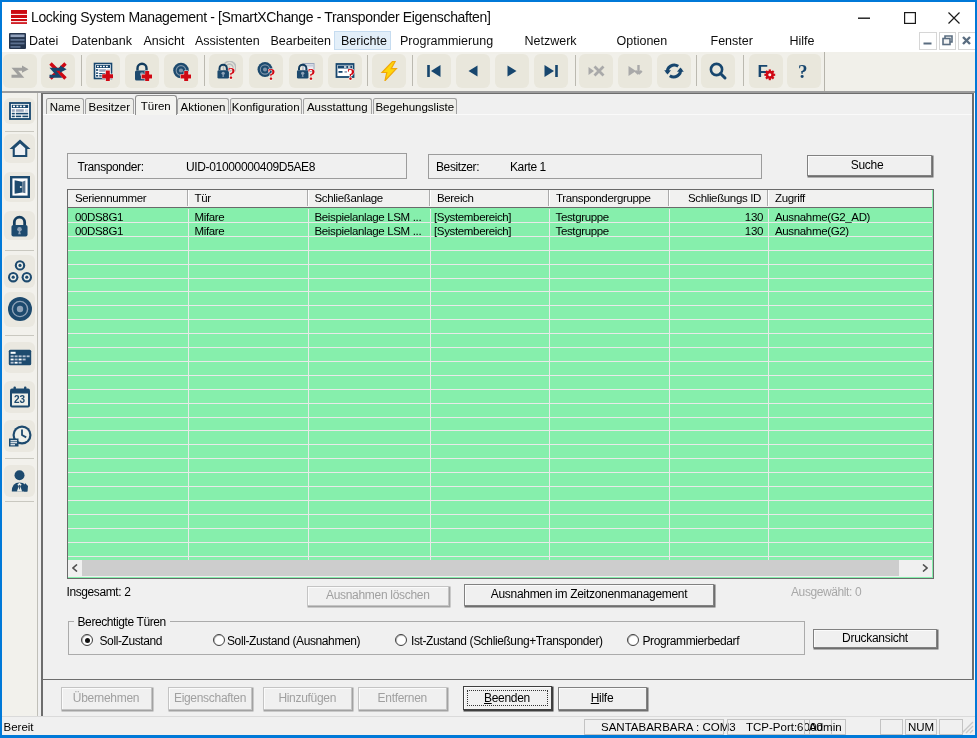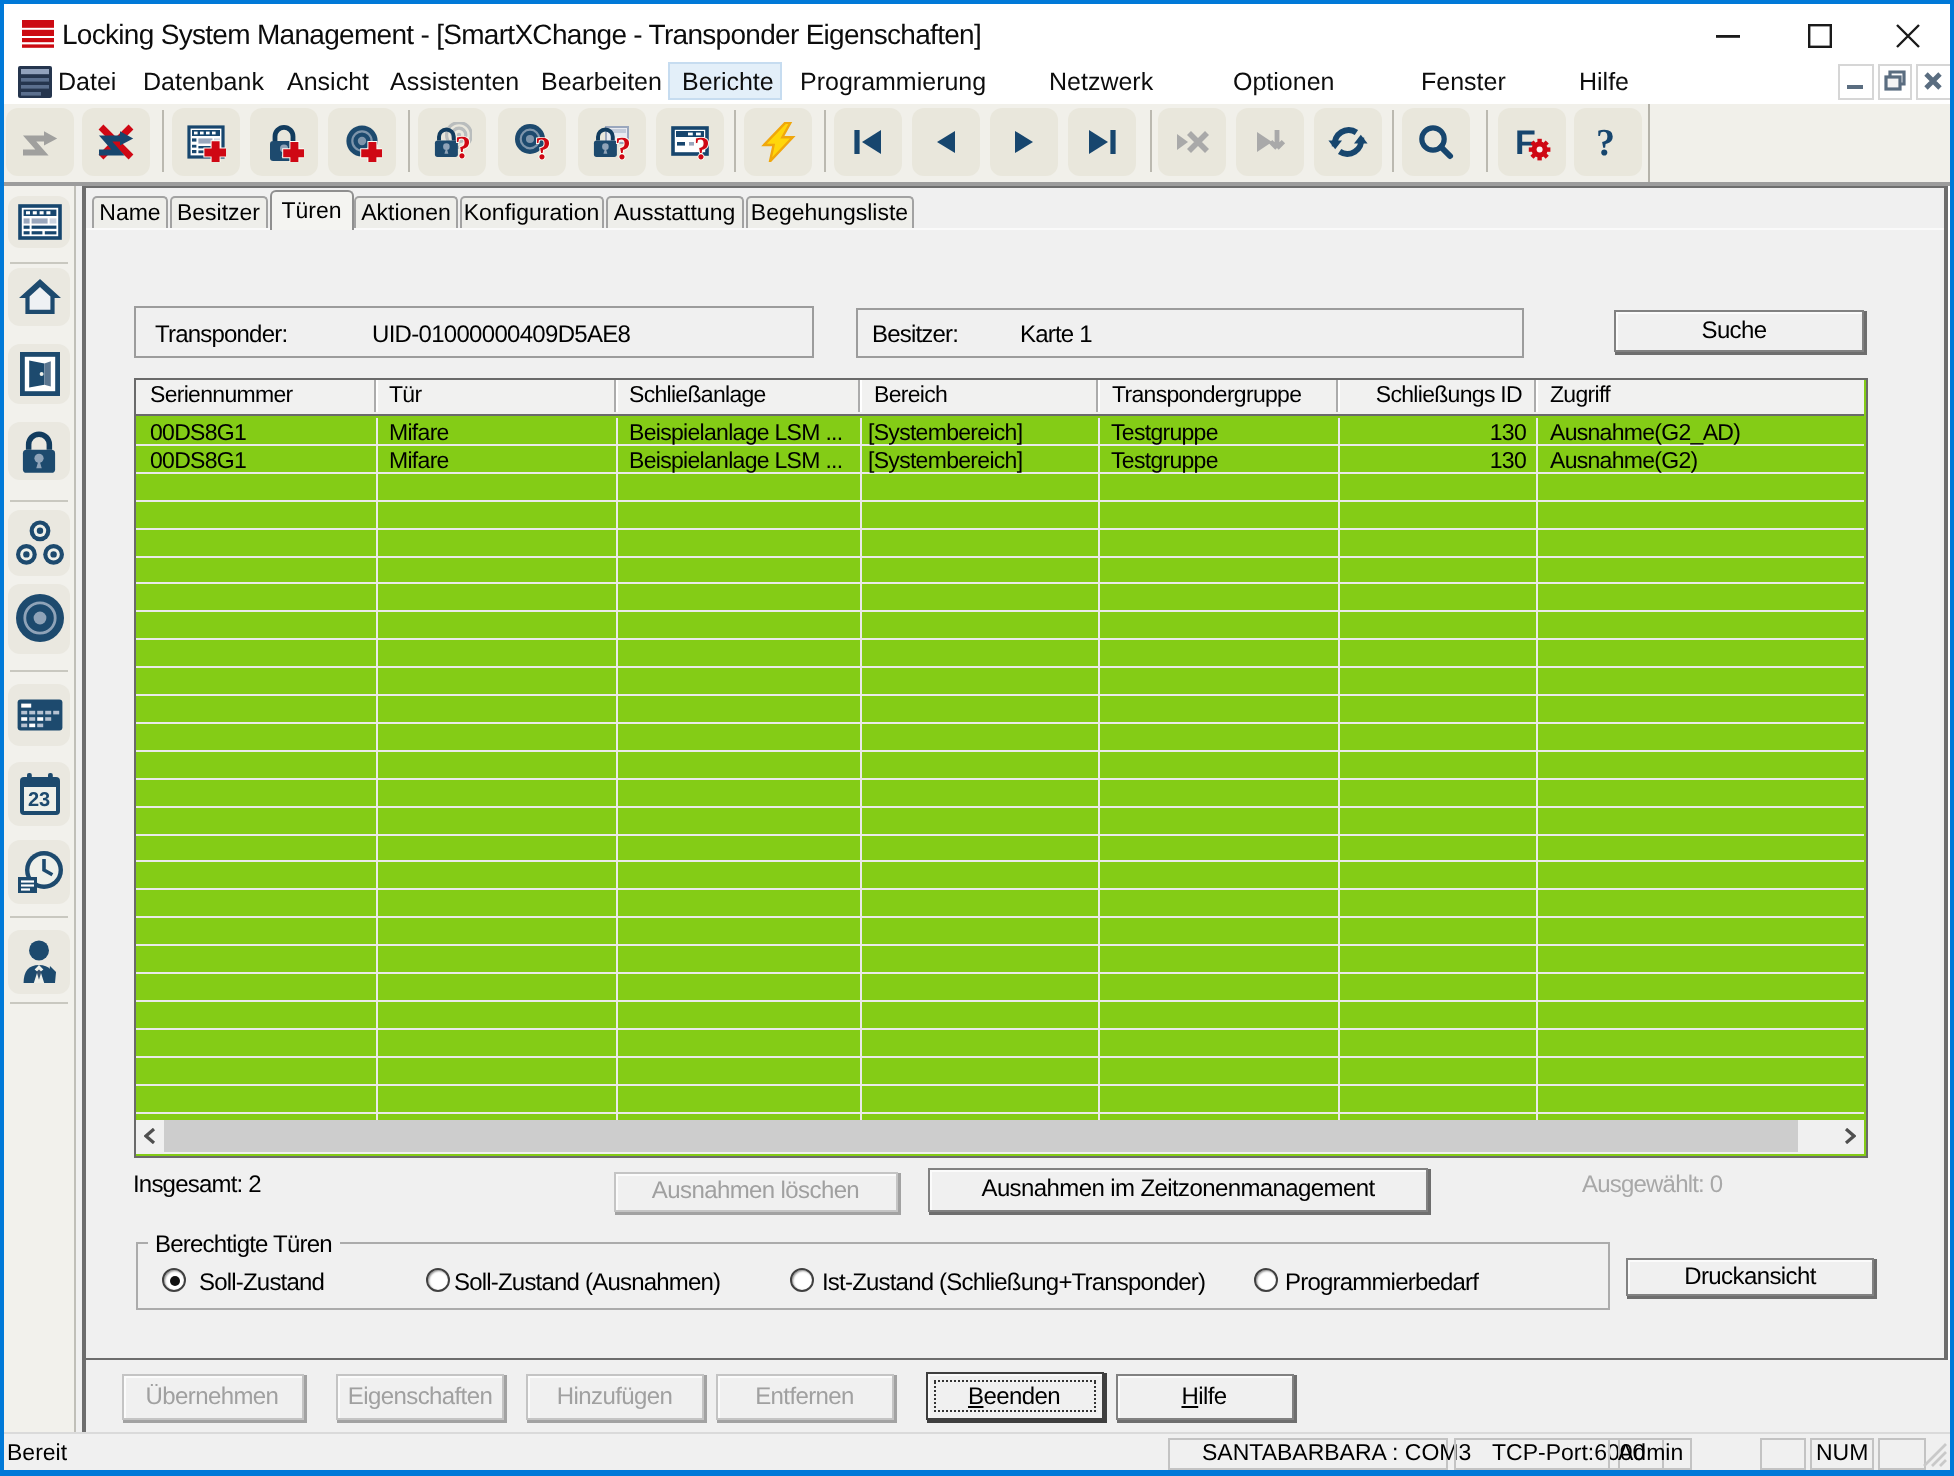--- a/index.html
+++ b/index.html
@@ -25,21 +25,21 @@
 #client { position:absolute; left:43px; top:94px; width:929px; height:584.5px; background:#f0f0f0; }
 .tab { position:absolute; top:97.5px; height:16.5px; background:#eeeeea; border:1px solid #a2a2a2; border-bottom:none; border-radius:2.5px 2.5px 0 0; font-size:11.5px; color:#000; text-align:center; z-index:3; }
 .tab div { margin-top:2px; }
 #tab-sel { position:absolute; left:135px; top:95px; width:41.5px; height:20px; background:#f4f4f1; border:1px solid #8f8f8f; border-bottom:none; border-radius:3px 3px 0 0; font-size:11.5px; text-align:center; z-index:4; }
 #pane-top { position:absolute; left:43px; top:114px; width:929px; height:1px; background:#fafafa; z-index:2; }
 .fieldbox { position:absolute; border:1px solid #9c9c9c; background:#f0f0f0; }
 .btn { position:absolute; background:#f0f0f0; border:1px solid #818181; box-shadow:1px 1px 0 0.5px #6e6e6e, inset 1px 1px 0 #fbfbfb; font-size:12px; letter-spacing:-0.3px; color:#000; text-align:center; }
 .btn-dis { position:absolute; background:#f0f0f0; border:1px solid #c4c4c4; box-shadow:1px 1px 0 0.5px #a2a2a2, inset 1px 1px 0 #fbfbfb; font-size:12px; letter-spacing:-0.3px; color:#a0a0a0; text-align:center; }
 .lbl { position:absolute; font-size:12px; letter-spacing:-0.4px; color:#000; white-space:nowrap; }
 .lblg { position:absolute; font-size:12px; letter-spacing:-0.4px; color:#a8a8a8; white-space:nowrap;text-align:right; }
-#grid { position:absolute; left:67px; top:189px; width:866.5px; height:389.5px; border:1.5px solid #6a6a6a; background:#84cc16; }
+#grid { position:absolute; left:67px; top:189px; width:866.5px; height:389.5px; border:1.5px solid #6a6a6a; background:#86efac; }
 #ghead { position:absolute; left:0; top:0; width:863.5px; height:17.5px; background:#f1f1f0; border-bottom:1.5px solid #6a6a6a; }
 .hcell { position:absolute; top:0; height:16px; border-right:1px solid #ababab; box-shadow:1px 0 0 #fff; font-size:11.5px; letter-spacing:-0.35px; color:#000; }
 .hcell span { position:absolute; left:7px; top:2px; white-space:nowrap; }
 .vline { position:absolute; top:19px; width:1px; height:350.5px; background:#e9e9e9; }
 .hline { position:absolute; left:0; width:863.5px; height:1px; background:#e9e9e9; }
 .cell { position:absolute; z-index:1; font-size:11.5px; letter-spacing:-0.35px; color:#000; white-space:nowrap; }
 #hscroll { position:absolute; left:0; top:369.5px; width:863.5px; height:17px; background:#f0f0f0; }
 #hthumb { position:absolute; left:14px; top:0.5px; width:817px; height:16px; background:#cdcdcd; }
 #groupbox { position:absolute; left:67.5px; top:621px; width:737.5px; height:34px; border:1px solid #ababab; }
 .radio { position:absolute; width:12px; height:12px; border-radius:50%; border:1px solid #404040; background:#fff; box-shadow:inset 0.5px 0.5px 1px #909090; }

